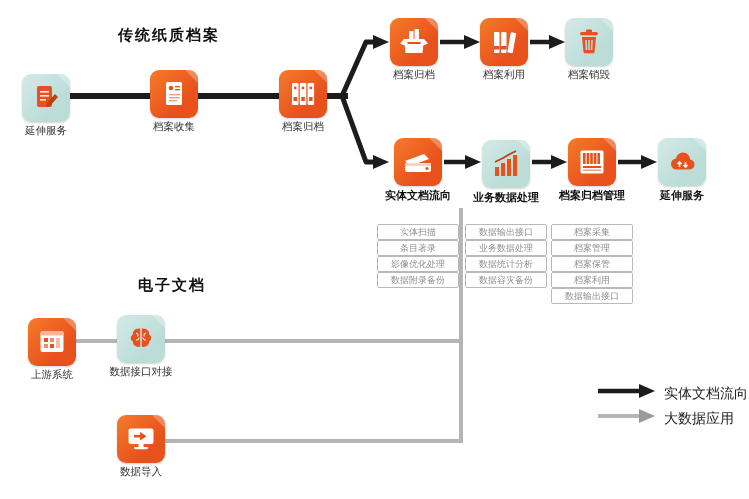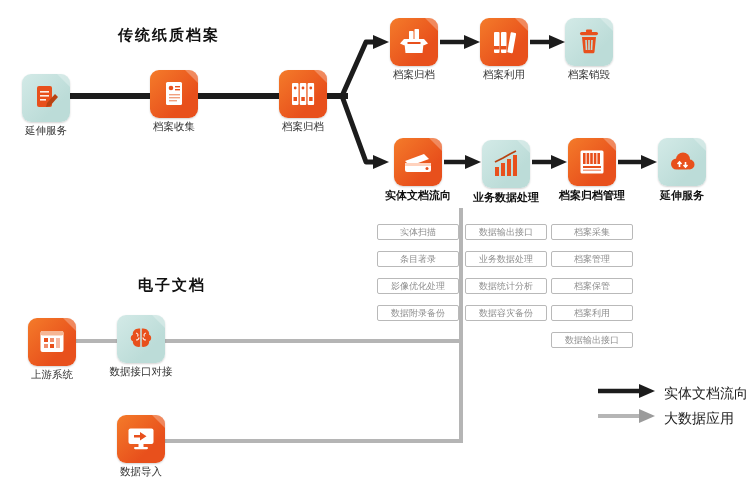--- a/index.html
+++ b/index.html
@@ -9,21 +9,21 @@
   .lines{position:absolute;left:0;top:0;pointer-events:none}
   .section-title{position:absolute;font-weight:bold;font-size:15px;color:#111;letter-spacing:2px}
   .node{position:absolute;display:flex;flex-direction:column;align-items:center;width:96px}
   .icon{width:48px;height:48px;border-radius:9px;display:flex;align-items:center;justify-content:center;
         position:relative;overflow:hidden;box-shadow:0 1px 2px rgba(0,0,0,.18);flex:0 0 auto}
   .icon.orange{background:linear-gradient(135deg,#f47b2a 0%,#e8501c 70%)}
   .icon.teal{background:linear-gradient(135deg,#d3eae7 0%,#bcdcd8 70%)}
   .icon::after{content:"";position:absolute;top:0;right:0;border-top:13px solid rgba(255,255,255,.28);border-left:13px solid transparent}
   .node-label{margin-top:2px;font-size:10.5px;color:#333;white-space:nowrap}
   .node.head .node-label{font-weight:bold;font-size:11px;color:#101010}
-  .sublist{position:absolute;width:82px;display:flex;flex-direction:column;gap:11px}
+  .sublist{position:absolute;width:82px;display:flex;flex-direction:column;gap:0}
   .subitem{border:1px solid #b9b9b9;border-radius:2px;background:#fff;color:#8e8e8e;
            font-size:9px;line-height:12px;padding:1px 2px;text-align:center;white-space:nowrap}
   .legend-label{position:absolute;font-size:14px;color:#222;white-space:nowrap}
 </style>
 </head>
 <body>
 
 <div class="canvas">
 
   <svg class="lines" width="749" height="499" viewBox="0 0 749 499">

